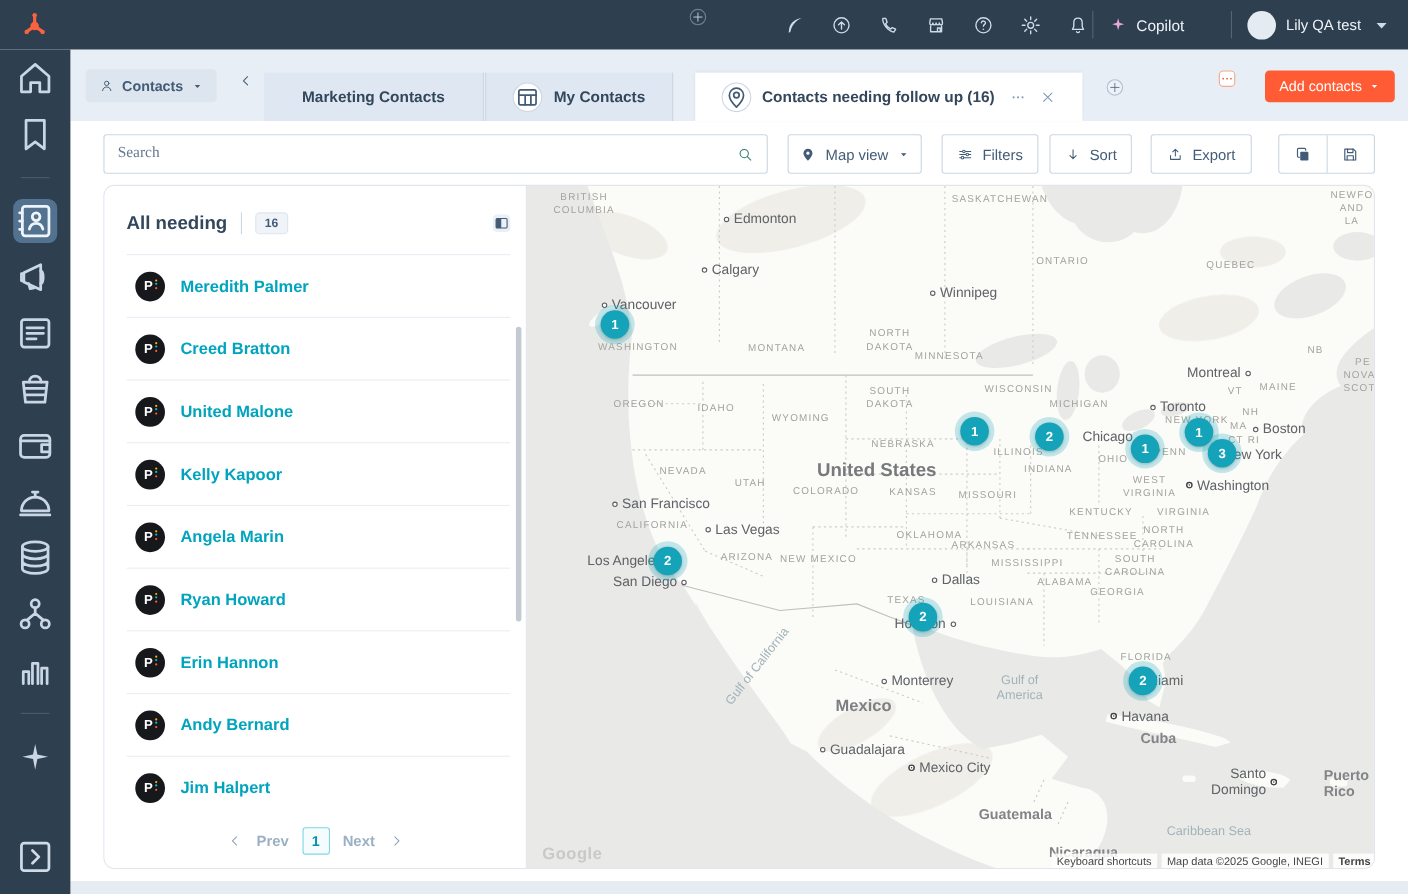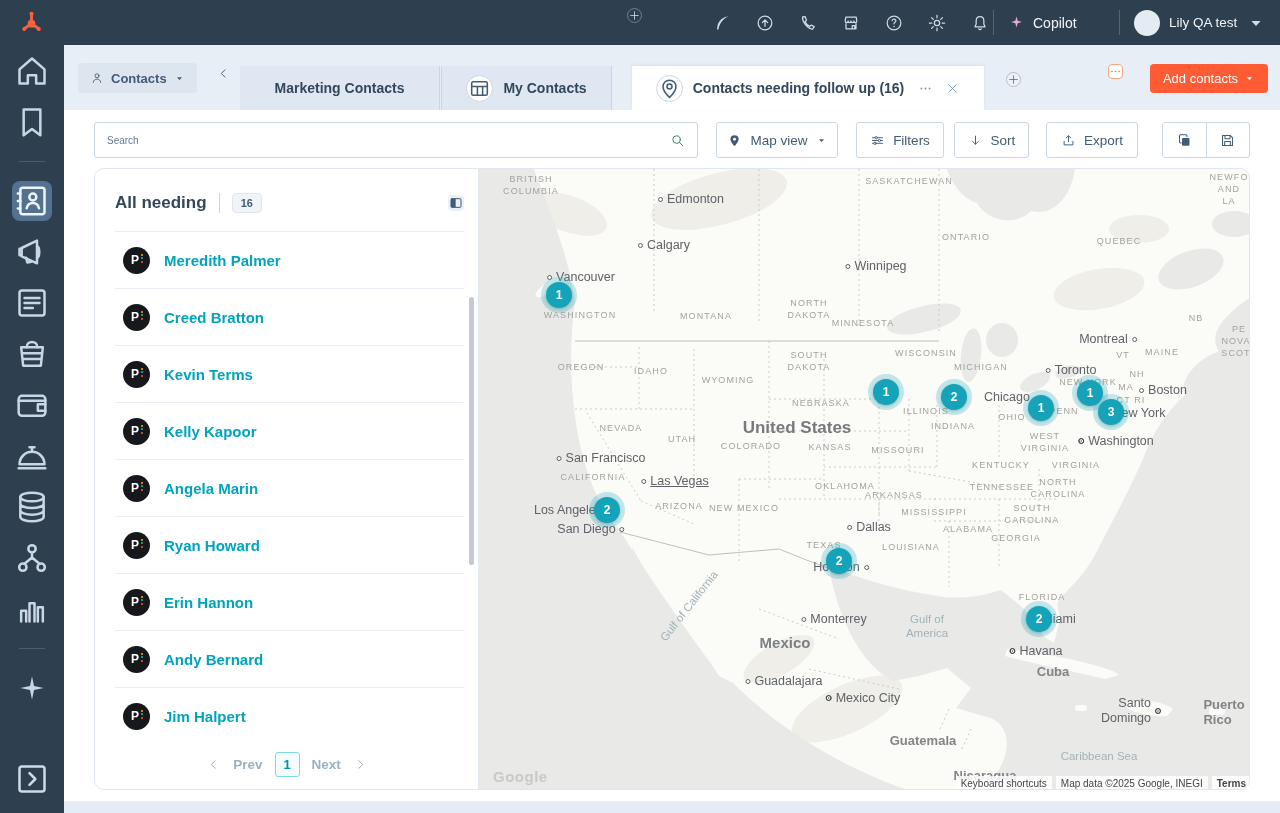--- a/index.html
+++ b/index.html
@@ -53,21 +53,21 @@
   .tab-add { position:absolute; left:942px; top:27px; width:30px; height:30px; border:1px solid #b0c1d2; border-radius:50%; color:#516f90; display:flex; align-items:center; justify-content:center; background:#eef2f7; }
   .tab-add svg { width:15px; height:15px; }
   .more-btn { position:absolute; left:1044px; top:19px; width:36px; height:29px; border:1px solid #f5a78c; border-radius:4px; background:#fff; color:#e06b4d; display:flex; align-items:center; justify-content:center; }
   .more-btn svg { width:16px; height:16px; }
   .add-contacts { position:absolute; left:1086px; top:19px; width:118px; height:29px; background:#ff5c35; border-radius:4px; color:#fff; font-size:13px; font-weight:400; display:flex; align-items:center; justify-content:center; gap:6px; }
   .add-contacts svg { width:12px; height:12px; }
 
   
   .toolbar { position:absolute; left:0; top:77px; width:1216px; height:36px; }
   .tb-search { position:absolute; left:30px; top:0; width:604px; height:36px; border:1px solid #cbd6e2; border-radius:3px; background:#fff; display:flex; align-items:center; padding:0 12px; }
-  .tb-search input { flex:1; border:none; outline:none; font-size:10px; color:#0f172a; font-family:Liberation Sans, sans-serif; }
+  .tb-search input { flex:1; border:none; outline:none; font-size:14px; color:#0f172a; font-family:Liberation Serif, serif; }
   .tb-search input::placeholder { color:#66798f; }
   .tb-search svg { width:15px; height:15px; color:#2d7a68; }
   .tb-btn { position:absolute; top:0; height:36px; border:1px solid #cbd6e2; border-radius:3px; background:#fff; color:#425b76; font-size:13.5px; display:flex; align-items:center; justify-content:center; gap:8px; }
   .tb-btn svg { width:14px; height:14px; }
   .tb-group { position:absolute; left:1098px; top:0; width:88px; height:36px; border:1px solid #cbd6e2; border-radius:3px; background:#fff; display:flex; }
   .tb-group .half { flex:1; display:flex; align-items:center; justify-content:center; color:#425b76; }
   .tb-group .half + .half { border-left:1px solid #cbd6e2; }
   .tb-group svg { width:16px; height:16px; }
 
   
@@ -512,21 +512,21 @@
           </div>
           <div class="row">
             <span class="av">
               <span class="av-p">P</span>
               <span class="av-dots">
                 <i style="background: rgb(255, 176, 0);"></i>
                 <i style="background: rgb(0, 198, 204);"></i>
                 <i style="background: rgb(255, 92, 53);"></i>
               </span>
             </span>
-            <a class="c-name" href="#">Kevin Terms</a>
+            <a class="c-name" href="#">United Malone</a>
           </div>
           <div class="row">
             <span class="av">
               <span class="av-p">P</span>
               <span class="av-dots">
                 <i style="background: rgb(255, 176, 0);"></i>
                 <i style="background: rgb(0, 198, 204);"></i>
                 <i style="background: rgb(255, 92, 53);"></i>
               </span>
             </span>
@@ -756,21 +756,21 @@
           <div class="ml city" style="left: 212px; top: 30px;"><span class="cdot"></span><span>Edmonton</span></div>
           <div class="ml city" style="left: 185px; top: 76px;"><span class="cdot"></span><span>Calgary</span></div>
           <div class="ml city" style="left: 397px; top: 97px;"><span class="cdot"></span><span>Winnipeg</span></div>
           <div class="ml city" style="left: 102px; top: 108px;"><span class="cdot"></span><span>Vancouver</span></div>
           <div class="ml city" style="left: 629px; top: 170px;"><span>Montreal</span><span class="cdot"></span></div>
           <div class="ml city" style="left: 592px; top: 201px;"><span class="cdot"></span><span>Toronto</span></div>
           <div class="ml city" style="left: 684px; top: 221px;"><span class="cdot"></span><span>Boston</span></div>
           <div class="ml city" style="left: 660px; top: 244px;"><span>New York</span></div>
           <div class="ml city" style="left: 637px; top: 272px;"><span class="cdot cap"></span><span>Washington</span></div>
           <div class="ml city" style="left: 122px; top: 289px;"><span class="cdot"></span><span>San Francisco</span></div>
-          <div class="ml city" style="left: 196px; top: 312px; text-decoration: underline;"><span class="cdot"></span><span>Las Vegas</span></div>
+          <div class="ml city" style="left: 196px; top: 312px;"><span class="cdot"></span><span>Las Vegas</span></div>
           <div class="ml city" style="left: 89px; top: 341px;"><span>Los Angeles</span></div>
           <div class="ml city" style="left: 112px; top: 360px;"><span>San Diego</span><span class="cdot"></span></div>
           <div class="ml city" style="left: 528px; top: 228px;"><span>Chicago</span></div>
           <div class="ml city" style="left: 390px; top: 358px;"><span class="cdot"></span><span>Dallas</span></div>
           <div class="ml city" style="left: 362px; top: 398px;"><span>Houston</span><span class="cdot"></span></div>
           <div class="ml city" style="left: 355px; top: 450px;"><span class="cdot"></span><span>Monterrey</span></div>
           <div class="ml city" style="left: 305px; top: 512px;"><span class="cdot"></span><span>Guadalajara</span></div>
           <div class="ml city" style="left: 384px; top: 529px;"><span class="cdot cap"></span><span>Mexico City</span></div>
           <div class="ml city" style="left: 557px; top: 482px;"><span class="cdot cap"></span><span>Havana</span></div>
           <div class="ml city" style="left: 580px; top: 450px;"><span>Miami</span></div>

